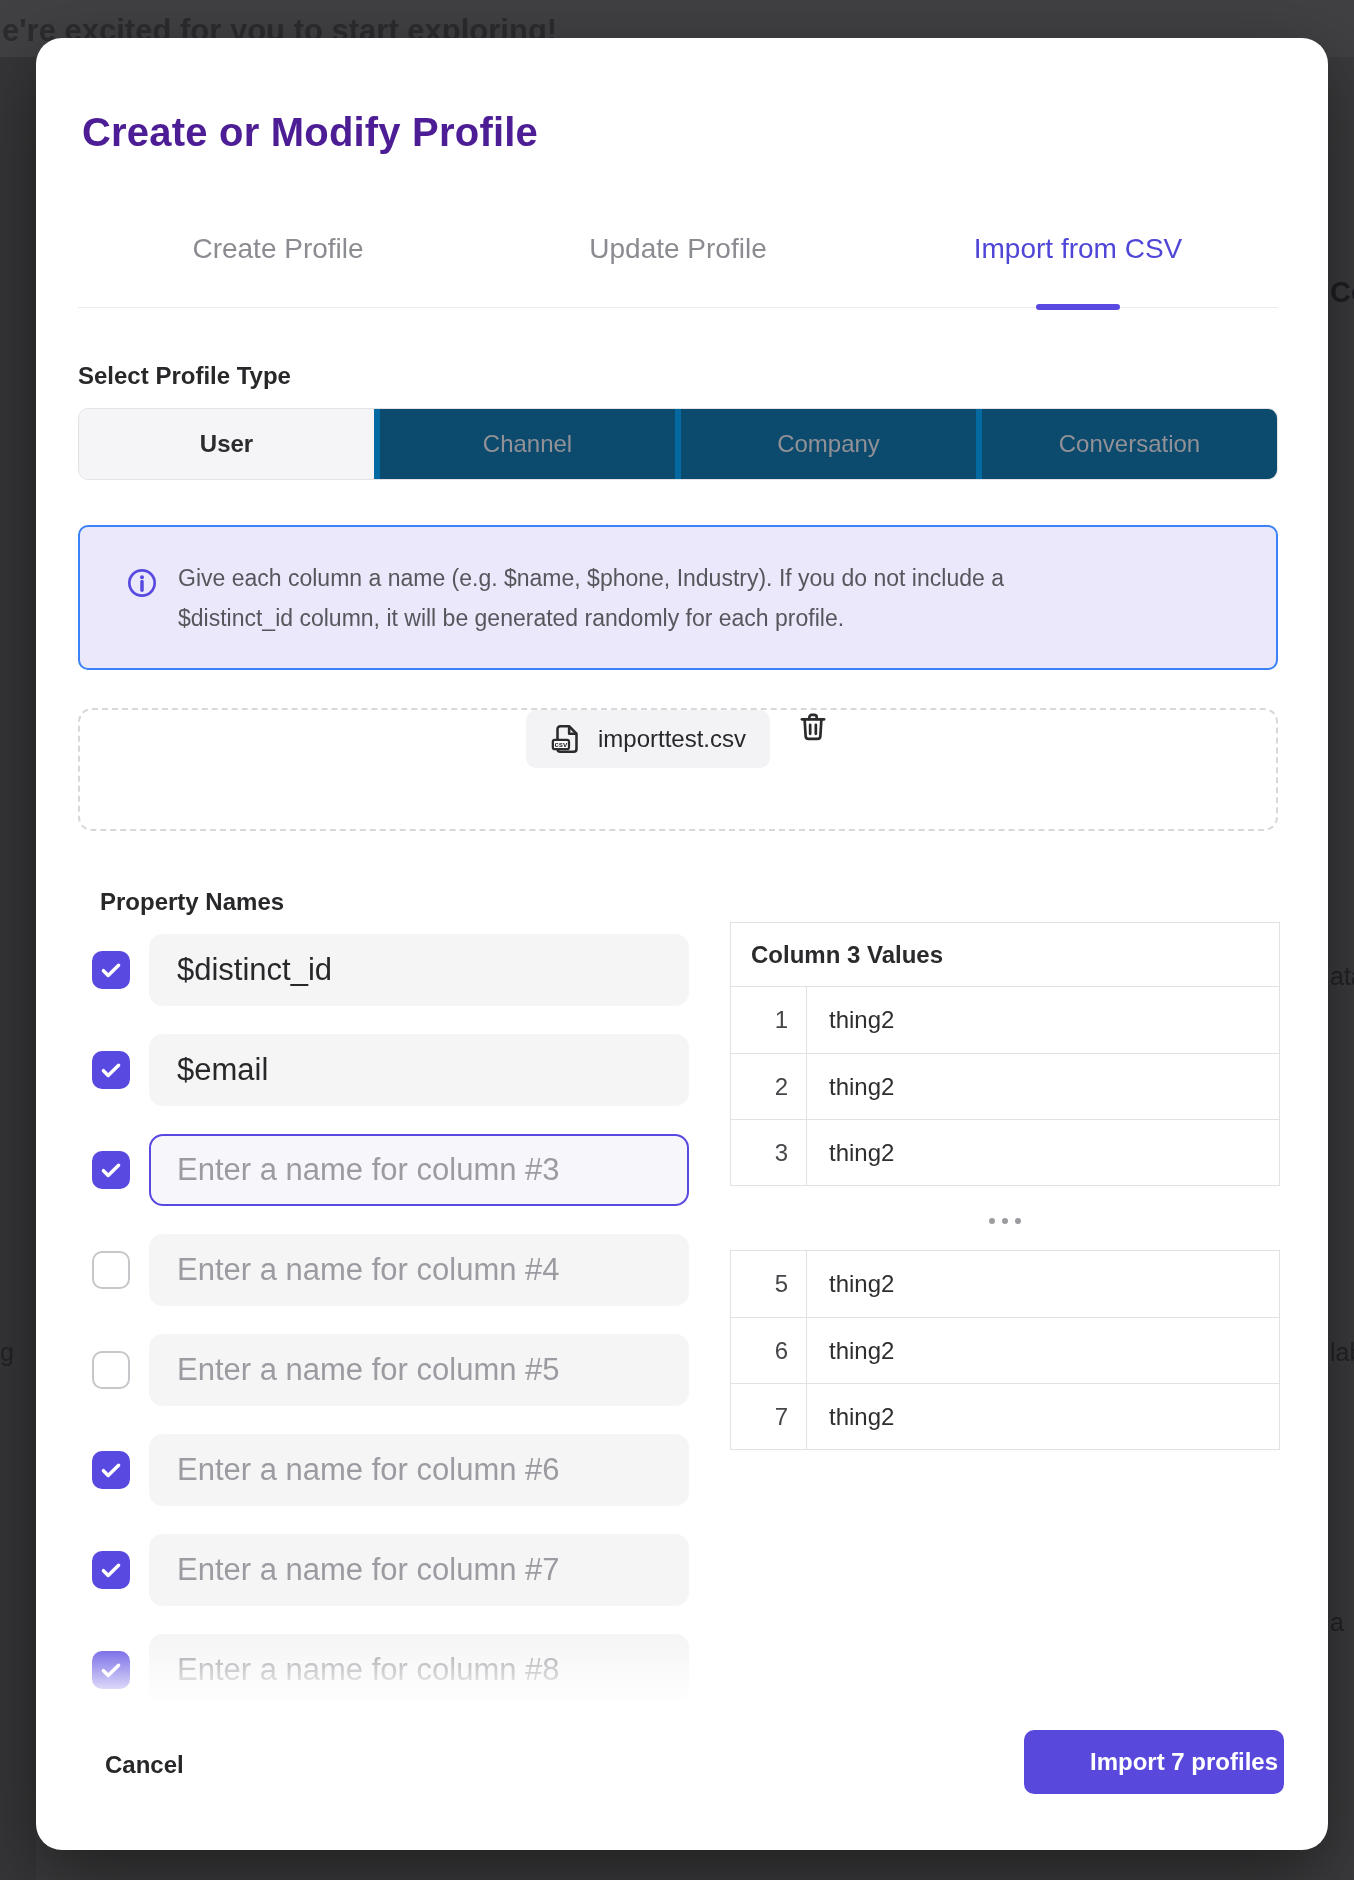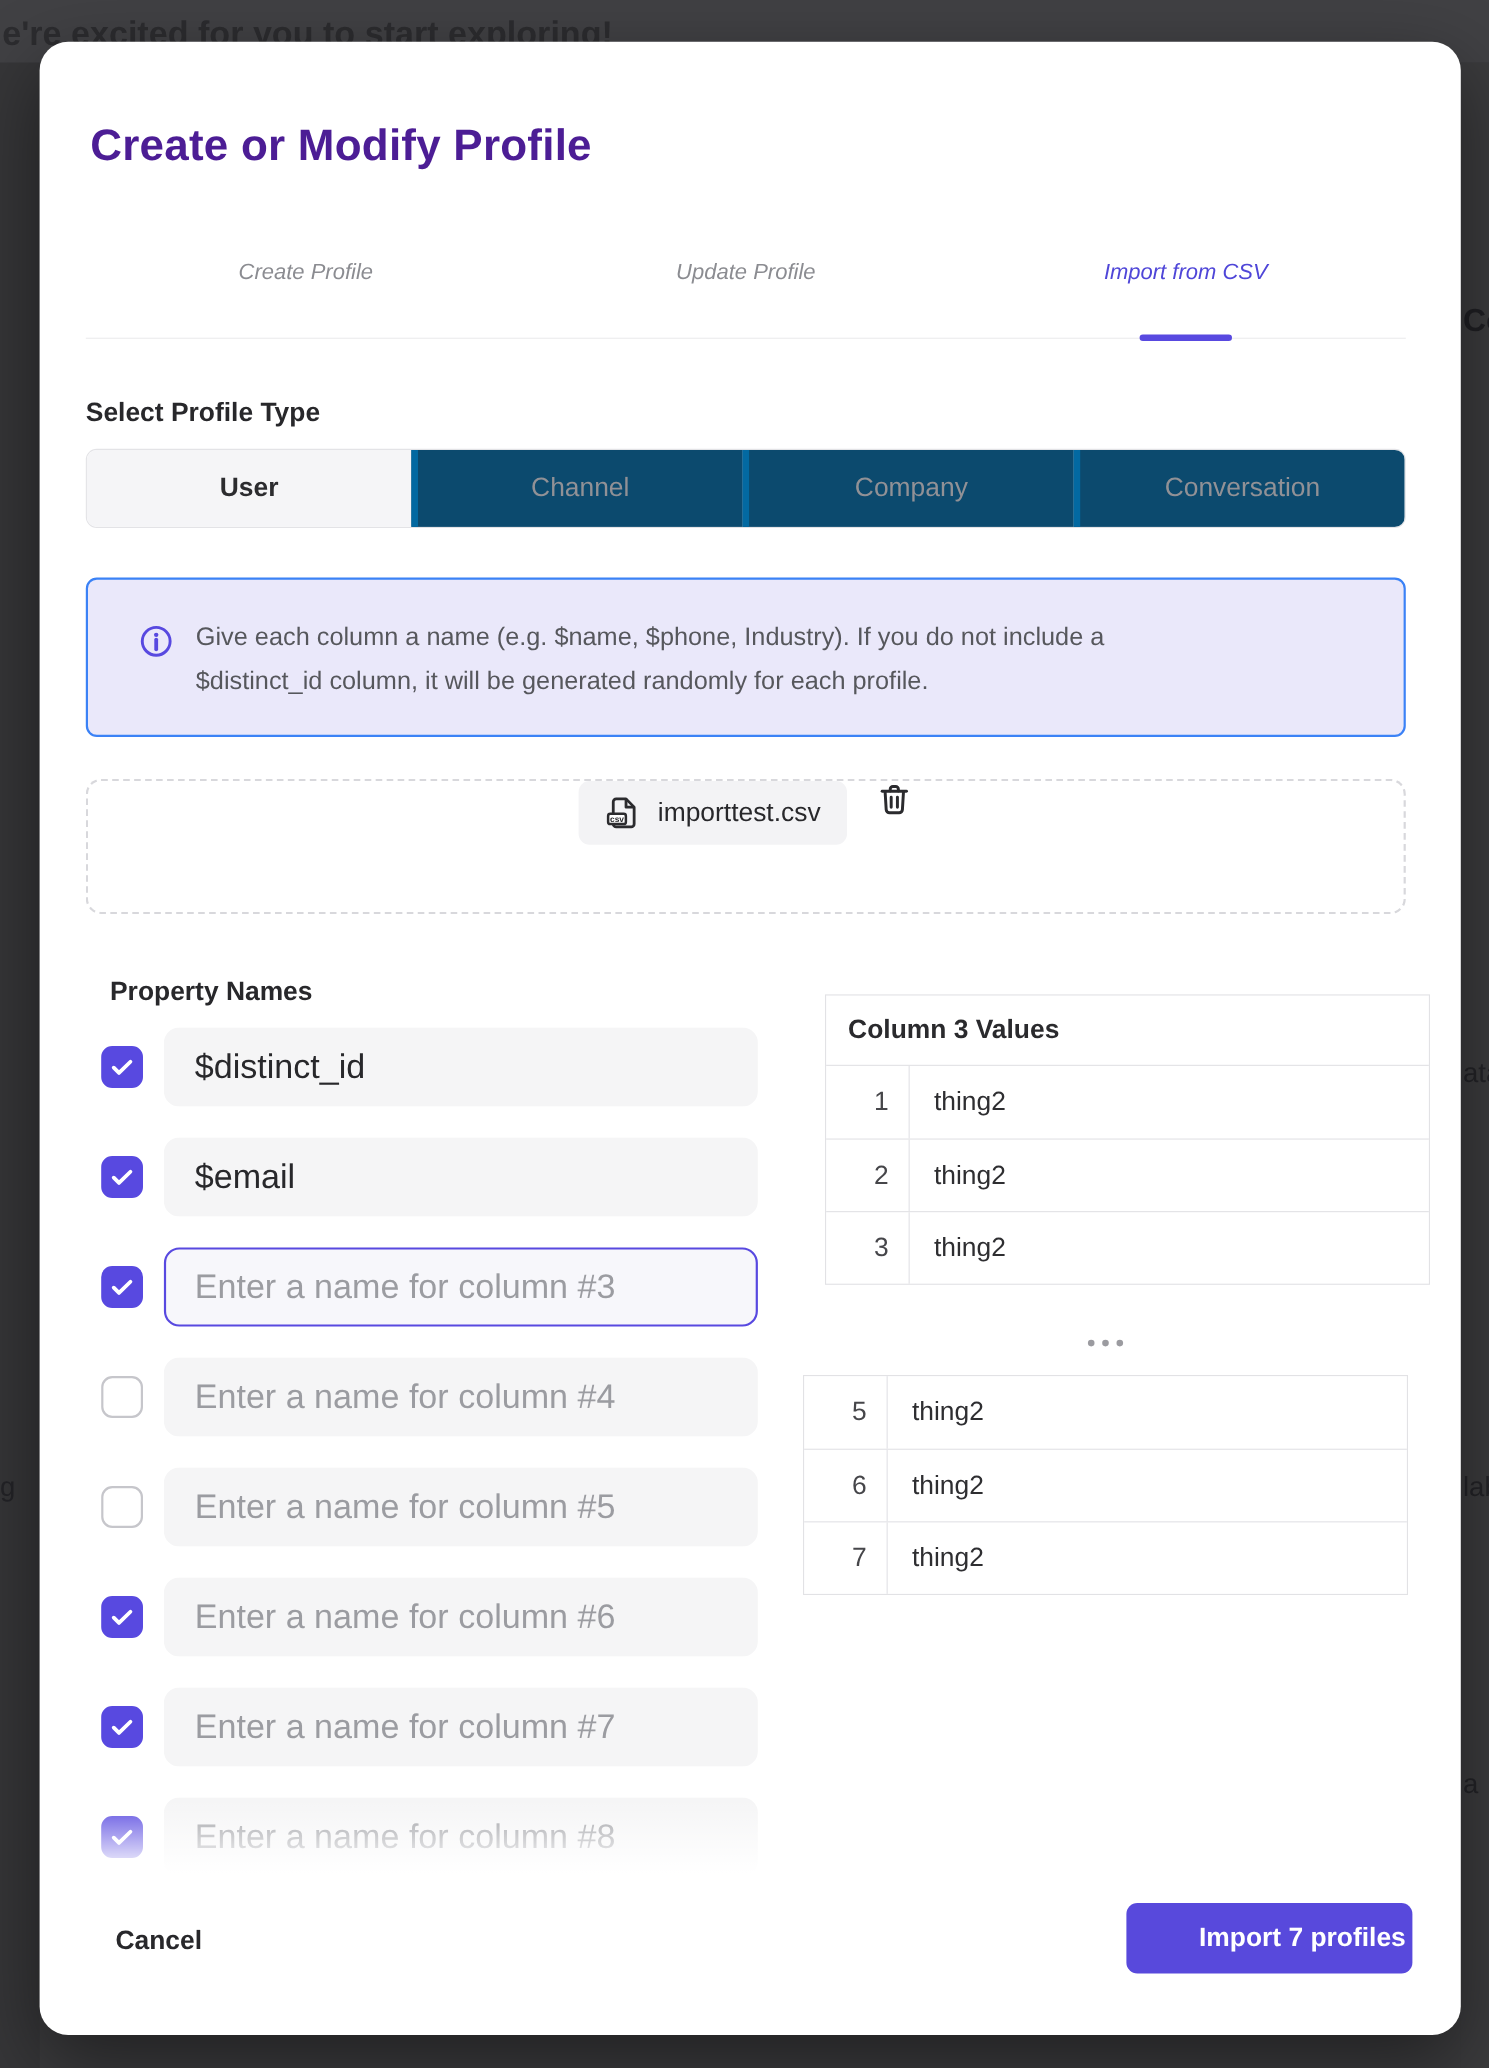--- a/index.html
+++ b/index.html
@@ -17,21 +17,21 @@
   .frag-lab{top:1281px;font-size:25px;font-weight:400;color:#232327;}
   .frag-a{top:1551px;font-size:25px;font-weight:400;color:#232327;}
   .frag-g{top:1281px;left:0;font-size:25px;font-weight:400;color:#232327;position:absolute;}
   
   .modal{position:absolute;left:36px;top:38px;width:1292px;height:1812px;background:#ffffff;
          border-radius:26px;box-shadow:0 24px 70px rgba(0,0,0,0.45);overflow:hidden;}
   .modal-title{position:absolute;left:46px;top:72px;font-size:40px;font-weight:700;color:#4c1d95;letter-spacing:.2px;}
   
   .tabs{position:absolute;left:42px;top:152px;width:1200px;height:118px;display:flex;align-items:center;
         border-bottom:1px solid #ebebed;}
-  .tab{flex:1;text-align:center;font-size:20px;color:#8b8c91;cursor:pointer;font-style:italic;}
+  .tab{flex:1;text-align:center;font-size:28px;color:#8b8c91;cursor:pointer;}
   .tab.active{color:#4f46d8;}
   .tab-underline{position:absolute;left:1000px;top:266px;width:84px;height:6px;border-radius:3px;background:#5849e0;}
   
   .section-label{position:absolute;left:42px;top:324px;font-size:24px;font-weight:700;color:#28282b;}
   .segmented{position:absolute;left:42px;top:370px;width:1200px;height:72px;border:1px solid #e3e3e6;
              border-radius:10px;display:flex;overflow:hidden;background:#fff;}
   .segment{flex:1;display:flex;align-items:center;justify-content:center;font-size:24px;color:#919196;
            border-left:6px solid #0369a1;cursor:pointer;background:#0c4a6e;}
   .segment:first-child{border-left:none;}
   .segment.selected{background:#f5f5f7;color:#2c2c2f;font-weight:700;}
@@ -56,21 +56,21 @@
   .checkbox.checked{background:#5849e0;border-color:#5849e0;}
   .checkbox.checked svg{display:block;}
   .prop-input{margin-left:19px;width:540px;height:72px;border-radius:14px;border:2px solid transparent;
               background:#f5f5f6;font-family:inherit;font-size:31px;color:#28282b;padding:0 26px;outline:none;}
   .prop-input::placeholder{color:#9b9ca1;opacity:1;}
   .prop-input.focused{border-color:#5849e0;background:#f7f7fb;}
   .rows-fade{position:absolute;left:40px;top:1598px;width:680px;height:82px;z-index:5;
              background:linear-gradient(to bottom,rgba(255,255,255,0) 0%,#ffffff 82%);pointer-events:none;}
   
   .ptable{position:absolute;left:694px;width:550px;border:1px solid #e2e2e5;background:#fff;}
-  .ptable-top{top:866px;margin-left:20px;}
+  .ptable-top{top:884px;}
   .ptable-bottom{top:1212px;}
   .ptable-header{height:64px;display:flex;align-items:center;padding-left:20px;font-size:24px;font-weight:700;
                  color:#2a2a2d;border-bottom:1px solid #e2e2e5;}
   .ptable-row{display:grid;grid-template-columns:76px 1fr;height:66px;border-top:1px solid #e2e2e5;}
   .ptable-header + .ptable-row{border-top:none;}
   .ptable-bottom .ptable-row:first-child{border-top:none;}
   .cell-num{display:flex;align-items:center;justify-content:flex-end;padding-right:18px;font-size:24px;
             color:#46464a;border-right:1px solid #e2e2e5;}
   .cell-val{display:flex;align-items:center;padding-left:22px;font-size:24px;color:#2e2e31;}
   .table-dots{position:absolute;left:694px;top:1180px;width:550px;display:flex;justify-content:center;gap:7px;}

